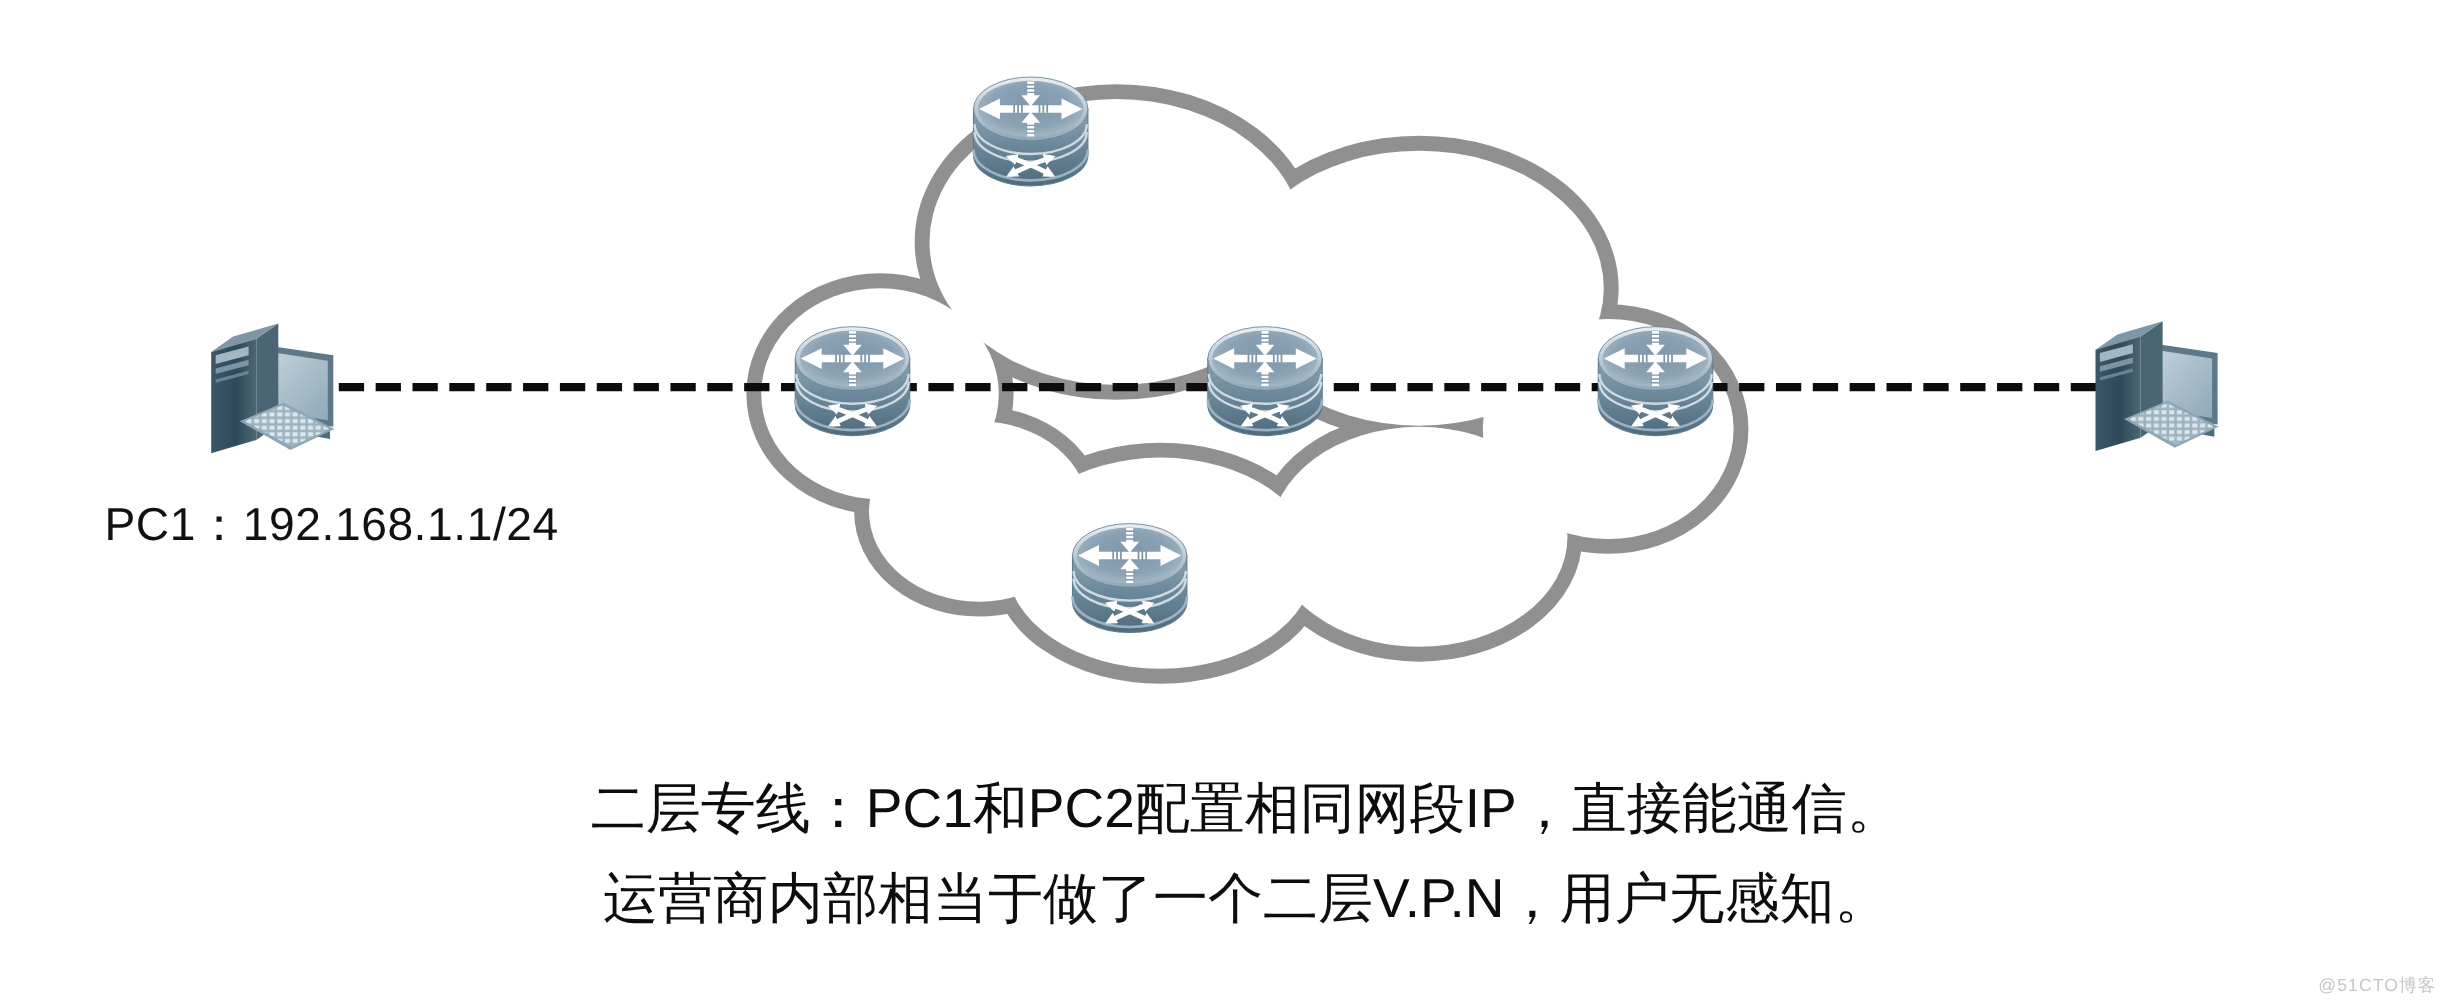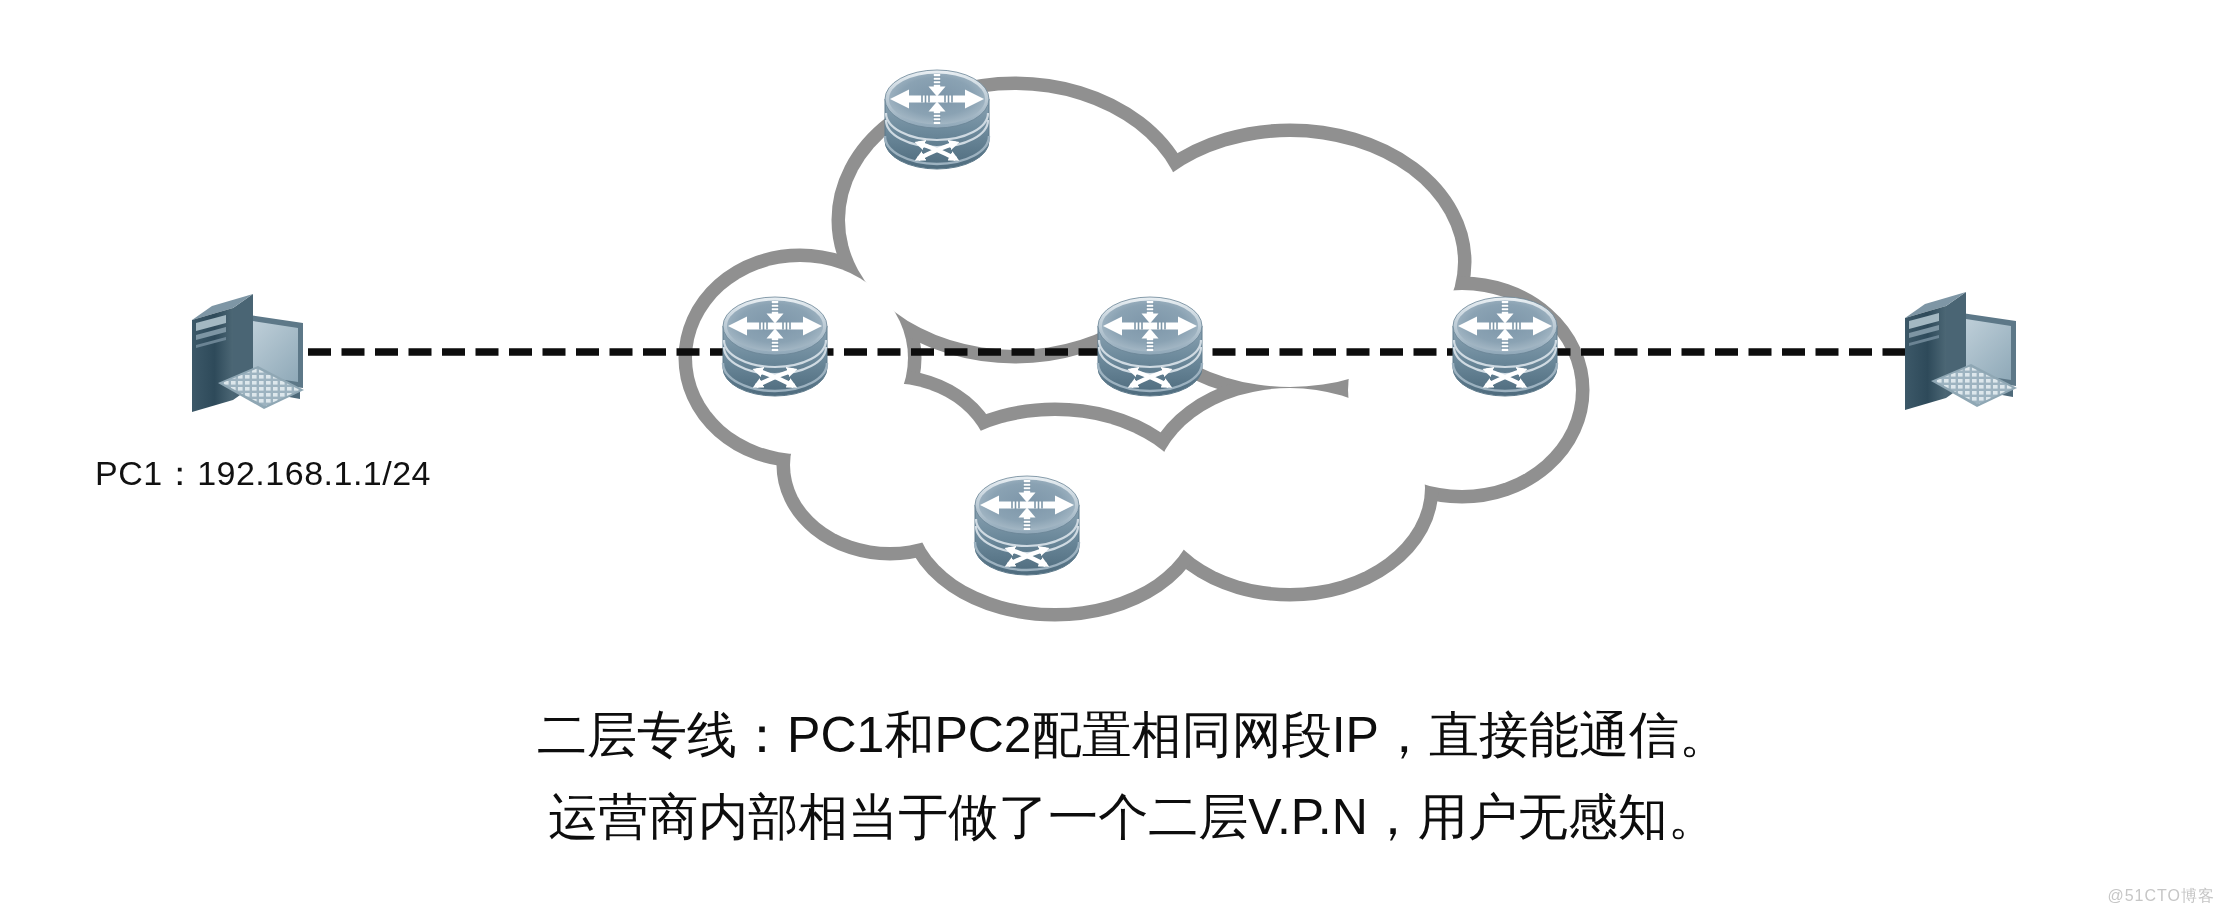--- a/index.html
+++ b/index.html
@@ -2,21 +2,21 @@
 <html><head>
 <meta charset="utf-8">
 <style>
   html,body{margin:0;padding:0;background:#ffffff;}
   .stage{
     position:relative;width:2232px;height:914px;background:#ffffff;overflow:hidden;
     font-family:"Liberation Sans","DejaVu Sans",sans-serif;
   }
   .gfx{position:absolute;left:0;top:0;width:2232px;height:914px;}
   .pc-label{
-    position:absolute;top:456px;font-size:34px;line-height:1;color:#111111;
+    position:absolute;top:456px;font-size:42px;line-height:1;color:#111111;
     letter-spacing:0.5px;white-space:nowrap;
   }
   .pc-label.pc1{left:95px;}
   .pc-label.pc2{left:1772px;}
   .caption{
     position:absolute;left:17px;width:2232px;text-align:center;color:#0d0d0d;
     font-size:50px;line-height:1.1;white-space:nowrap;
   }
   .caption.l1{top:708px;}
   .caption.l2{top:790px;}

